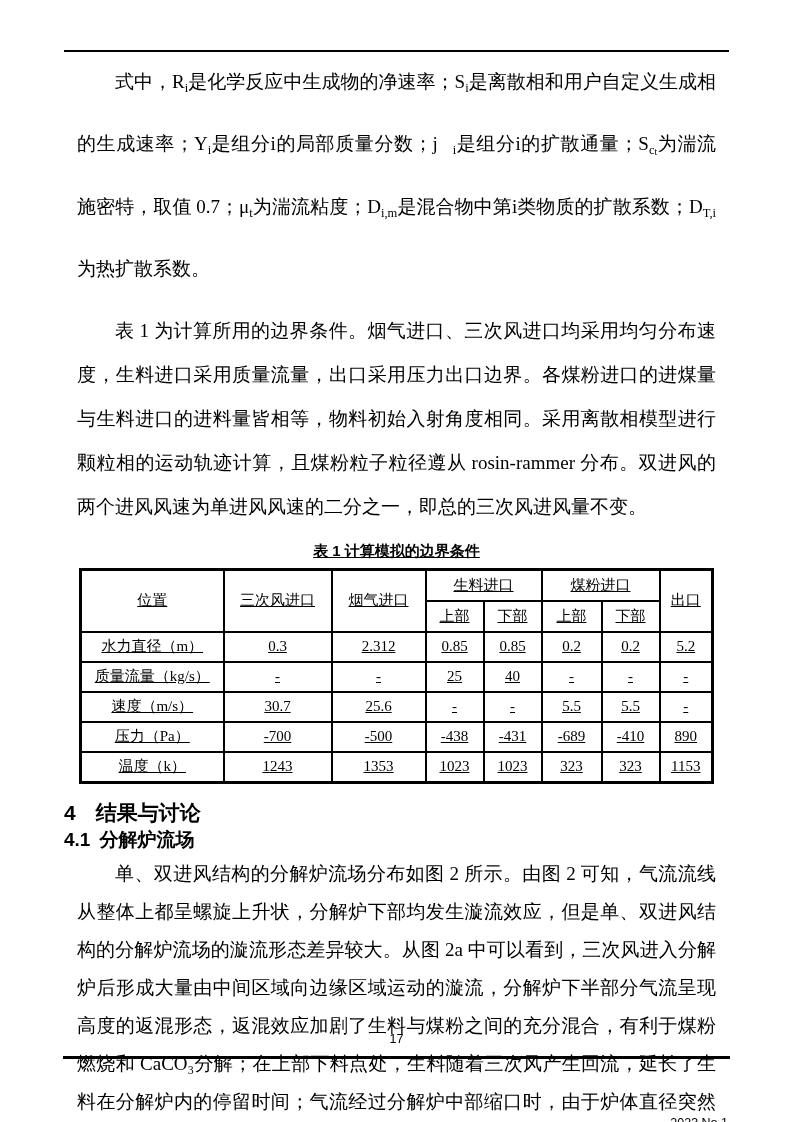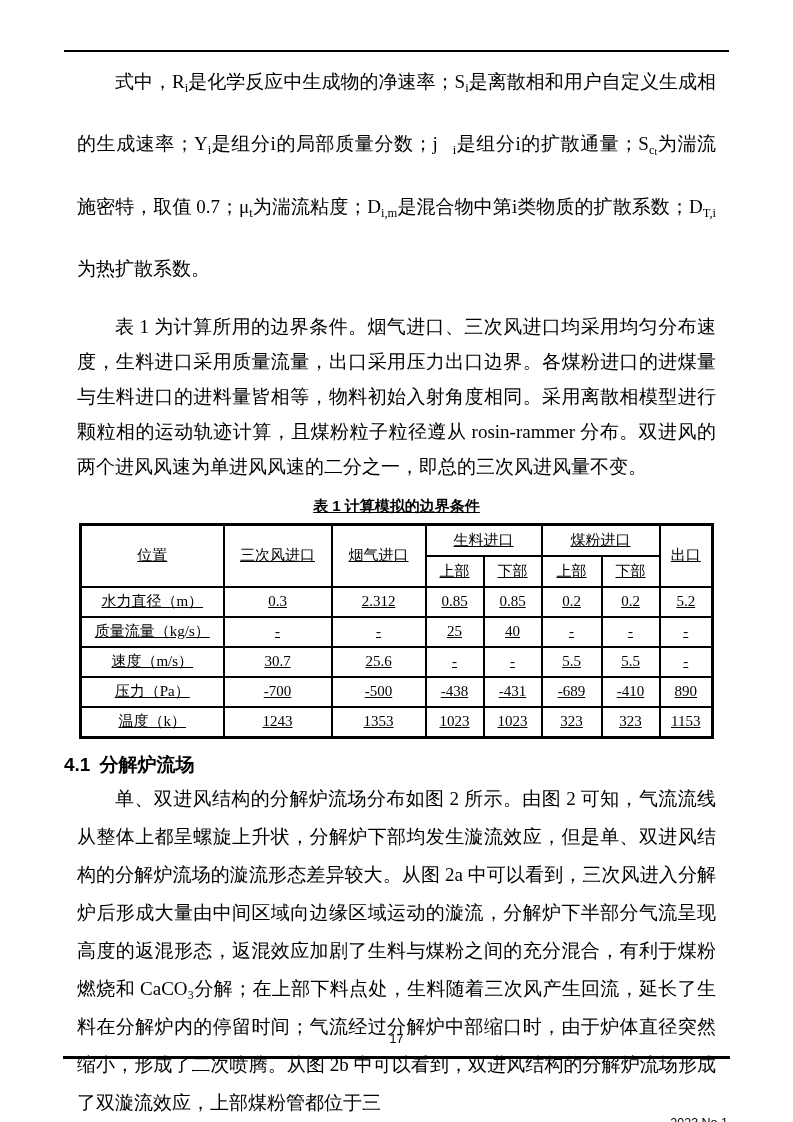--- a/index.html
+++ b/index.html
@@ -31,21 +31,21 @@
     margin: 16px 0 0 0;
   }
   
   .para {
     font-size: 19px;
     text-align: justify;
     text-indent: 2em;
     margin: 13px;
   }
   .para-formula { line-height: 55px; margin-top: 2px; }
-  .para-normal  { line-height: 35px; }
+  .para-normal  { line-height: 44px; }
   .sub    { font-size: 66%; vertical-align: -0.30em; }
   .subsub { font-size: 52%; vertical-align: -0.55em; }
   
   .table-caption {
     margin-top: 7px;
     text-align: center;
     font-size: 15px;
     font-weight: bold;
     font-family: "Liberation Sans", sans-serif;
     text-decoration: underline;
@@ -73,21 +73,21 @@
   
   .h-section {
     margin: 16px 0 0 0;
     font-family: "Liberation Sans", sans-serif;
     font-weight: bold;
     font-size: 21px;
     line-height: 26px;
   }
   .h-section .h-num { display: inline-block; margin-right: 20px; }
   .h-subsection {
-    margin: 14px 0 0 0;
+    margin: 2px 0 0 0;
     font-family: "Liberation Sans", sans-serif;
     font-weight: bold;
     font-size: 19px;
     line-height: 24px;
   }
   .h-subsection .h-num { display: inline-block; margin-right: 9px; }
   .para3 { margin-top: 3px; line-height: 38px; }
   
   .footer-rule {
     position: absolute;
@@ -202,20 +202,21 @@
           <td>1353</td>
           <td>1023</td>
           <td>1023</td>
           <td>323</td>
           <td>323</td>
           <td>1153</td>
         </tr>
       </tbody>
   </table>
 
+  <h1 class="h-section"><span class="h-num">4</span><span>结果与讨论</span></h1>
 
   <h2 class="h-subsection"><span class="h-num">4.1</span><span>分解炉流场</span></h2>
 
   <p class="para para-normal para3">单、双进风结构的分解炉流场分布如图 2 所示。由图 2 可知，气流流线从整体上都呈螺旋上升状，分解炉下部均发生漩流效应，但是单、双进风结构的分解炉流场的漩流形态差异较大。从图 2a 中可以看到，三次风进入分解炉后形成大量由中间区域向边缘区域运动的漩流，分解炉下半部分气流呈现高度的返混形态，返混效应加剧了生料与煤粉之间的充分混合，有利于煤粉燃烧和 CaCO₃分解；在上部下料点处，生料随着三次风产生回流，延长了生料在分解炉内的停留时间；气流经过分解炉中部缩口时，由于炉体直径突然缩小，形成了二次喷腾。从图 2b 中可以看到，双进风结构的分解炉流场形成了双漩流效应，上部煤粉管都位于三</p>
 
   <hr class="footer-rule">
   <div class="footer-page-number">17</div>
   <div class="footer-issue">2023.No.1</div>
 
 </div>

